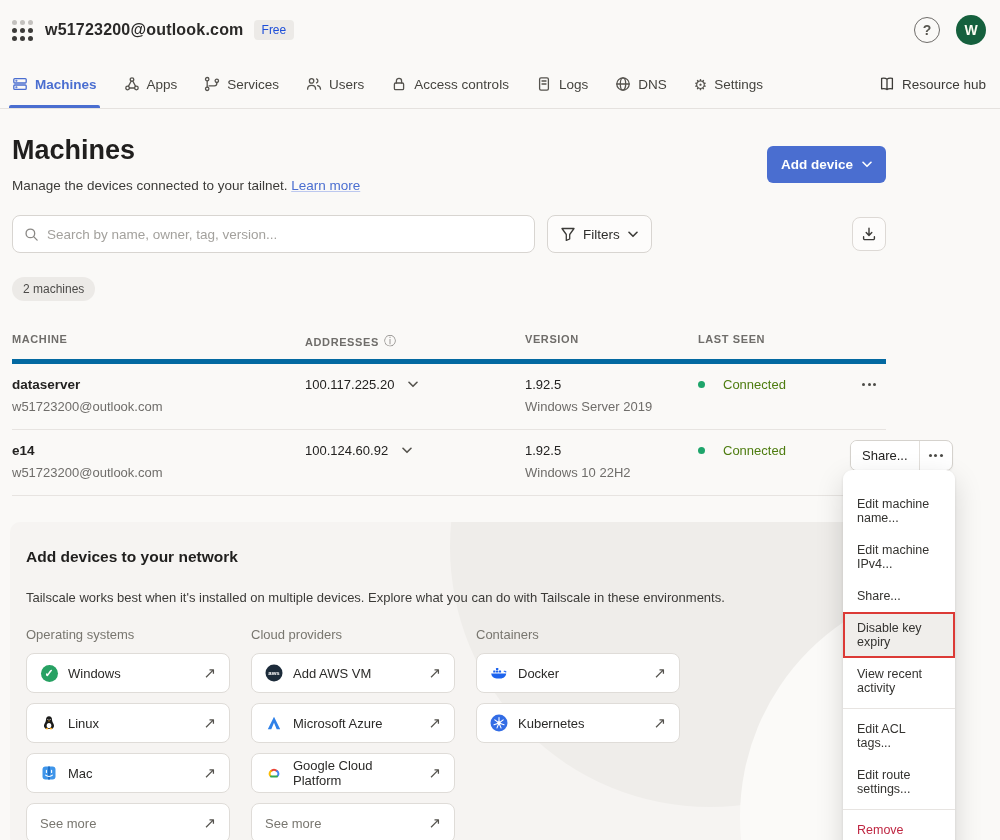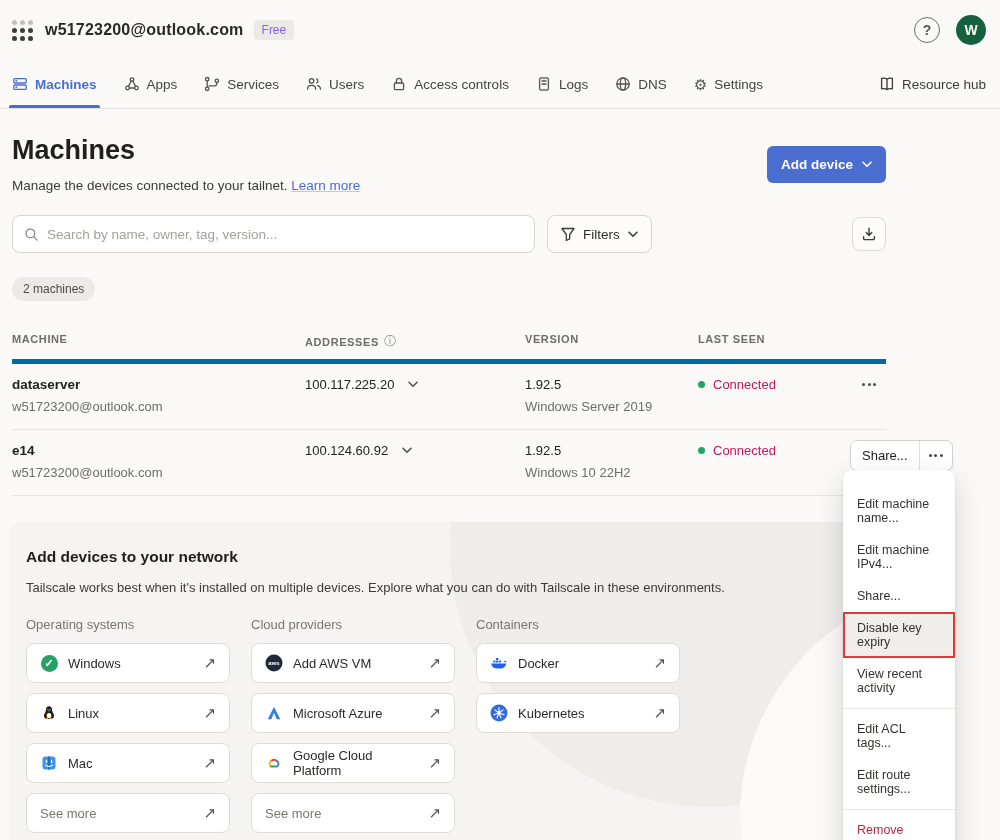--- a/index.html
+++ b/index.html
@@ -6,21 +6,21 @@
   html,body { width:1000px; height:840px; overflow:hidden; }
   body { font-family:"Liberation Sans", sans-serif; background:#faf9f7; color:#232221; }
   .page { position:relative; width:1000px; height:840px; }
 
   
   .header { height:60px; display:flex; align-items:center; padding:0 14px 0 12px; }
   .logo { display:grid; grid-template-columns:repeat(3,5px); grid-gap:3px; margin-right:12px; cursor:pointer; }
   .logo i { width:5px; height:5px; border-radius:50%; background:#3c3b39; }
   .logo i.lt { background:#c3c1be; }
   .acct-email { font-size:16px; font-weight:700; color:#2a2928; letter-spacing:.2px; }
-  .plan-badge { margin-left:10px; background:#eceae7; color:#8b5cf6; font-size:12px; padding:3px 8px; border-radius:4px; }
+  .plan-badge { margin-left:10px; background:#eceae7; color:#1d4ed8; font-size:12px; padding:3px 8px; border-radius:4px; }
   .header-right { margin-left:auto; display:flex; align-items:center; gap:16px; }
   .help-btn { width:26px; height:26px; border-radius:50%; border:1.4px solid #6f6d6a; color:#57564f;
               display:flex; align-items:center; justify-content:center; font-size:14px; font-weight:700; background:transparent; cursor:pointer; }
   .avatar { width:30px; height:30px; border-radius:50%; background:#15603d; color:#fdfdf3; font-weight:700;
             display:flex; align-items:center; justify-content:center; font-size:14px; cursor:pointer; }
 
   
   .nav { height:49px; border-bottom:1px solid #e5e2df; display:flex; align-items:stretch; padding:0 14px 0 12px; }
   .tabs { display:flex; gap:27px; }
   .tab { display:flex; align-items:center; gap:7px; font-size:13.5px; color:#45443f; position:relative; cursor:pointer; }
@@ -65,21 +65,21 @@
   .t-head { padding-bottom:9px; border-bottom:5px solid #0369a1; }
   .th { font-size:11px; font-weight:700; letter-spacing:.6px; color:#6f6d6a; display:flex; align-items:center; gap:5px; }
   .info-glyph { font-size:12px; color:#8a8885; font-weight:400; }
   .t-row { padding:13px 0 15px; border-bottom:1px solid #e7e4e1; }
   .m-name { font-size:13.5px; font-weight:700; color:#232221; cursor:pointer; }
   .m-owner { font-size:13px; color:#6f6d6a; margin-top:7px; }
   .addr { font-size:13px; color:#232221; display:flex; align-items:center; gap:14px; cursor:pointer; }
   .addr .chev { stroke:#55534e; }
   .ver { font-size:13px; color:#232221; }
   .os { font-size:13px; color:#6f6d6a; margin-top:7px; }
-  .status { font-size:13px; color:#be185d; display:flex; align-items:center; gap:8px; }
+  .status { font-size:13px; color:#4d7c0f; display:flex; align-items:center; gap:18px; }
   .dot-green { width:7px; height:7px; border-radius:50%; background:#1ea56b; }
   .actions { display:flex; justify-content:flex-end; padding-right:6px; }
   .dots { display:flex; gap:2.5px; align-items:center; padding:6px 4px; cursor:pointer; }
   .dots i { width:3px; height:3px; border-radius:50%; background:#4c4b47; }
   .split-group { display:flex; background:#fff; border:1px solid #d5d2cd; border-radius:7px; overflow:hidden;
                  box-shadow:0 1px 2px rgba(0,0,0,.05); margin-top:-3px; }
   .split-group .share-part { padding:7px 11px; font-size:13px; color:#232221; cursor:pointer; border-right:1px solid #e2dfdb; background:#fff; border-top:none;border-bottom:none;border-left:none; font-family:"Liberation Sans", sans-serif; }
   .split-group .dots { padding:7px 9px; }
 
   
@@ -90,21 +90,21 @@
   .menu-item.danger { color:#bf2742; }
   .menu-divider { height:1px; background:#e7e4e1; margin:4px 0; }
 
   
   .panel { position:relative; margin:26px 0 0 -2px; width:876px; height:325px; background:#f6f4f2; border-radius:10px;
            padding:26px 16px 18px; overflow:hidden; }
   .panel .deco1 { position:absolute; width:520px; height:520px; border-radius:50%; background:#efedea; left:440px; top:-235px; }
   .panel .deco2 { position:absolute; width:470px; height:470px; border-radius:50%; background:#fbfaf8; left:730px; top:60px; }
   .panel-inner { position:relative; z-index:1; }
   .panel-title { font-size:15.5px; font-weight:700; color:#201f1e; }
-  .panel-sub { margin-top:14px; font-size:13px; color:#3c3b38; }
+  .panel-sub { margin-top:24px; font-size:13px; color:#3c3b38; }
   .cols { display:flex; gap:21px; margin-top:22px; }
   .col { width:204px; }
   .col-label { font-size:13px; color:#78766f; margin-bottom:11px; }
   .card { height:40px; background:#fff; border:1px solid #dfdcd8; border-radius:8px; display:flex; align-items:center;
           gap:10px; padding:0 13px; margin-bottom:10px; font-size:13px; color:#2b2a28; cursor:pointer; }
   .card .ne-arrow { margin-left:auto; color:#55534e; font-size:15px; }
   .card.more { color:#78766f; }
   .cicon { width:18px; height:18px; flex:none; display:flex; align-items:center; justify-content:center; }
   .win-circle { width:17px; height:17px; border-radius:50%; background:#27a163; color:#fff; font-size:11px; font-weight:700;
                 display:flex; align-items:center; justify-content:center; }

